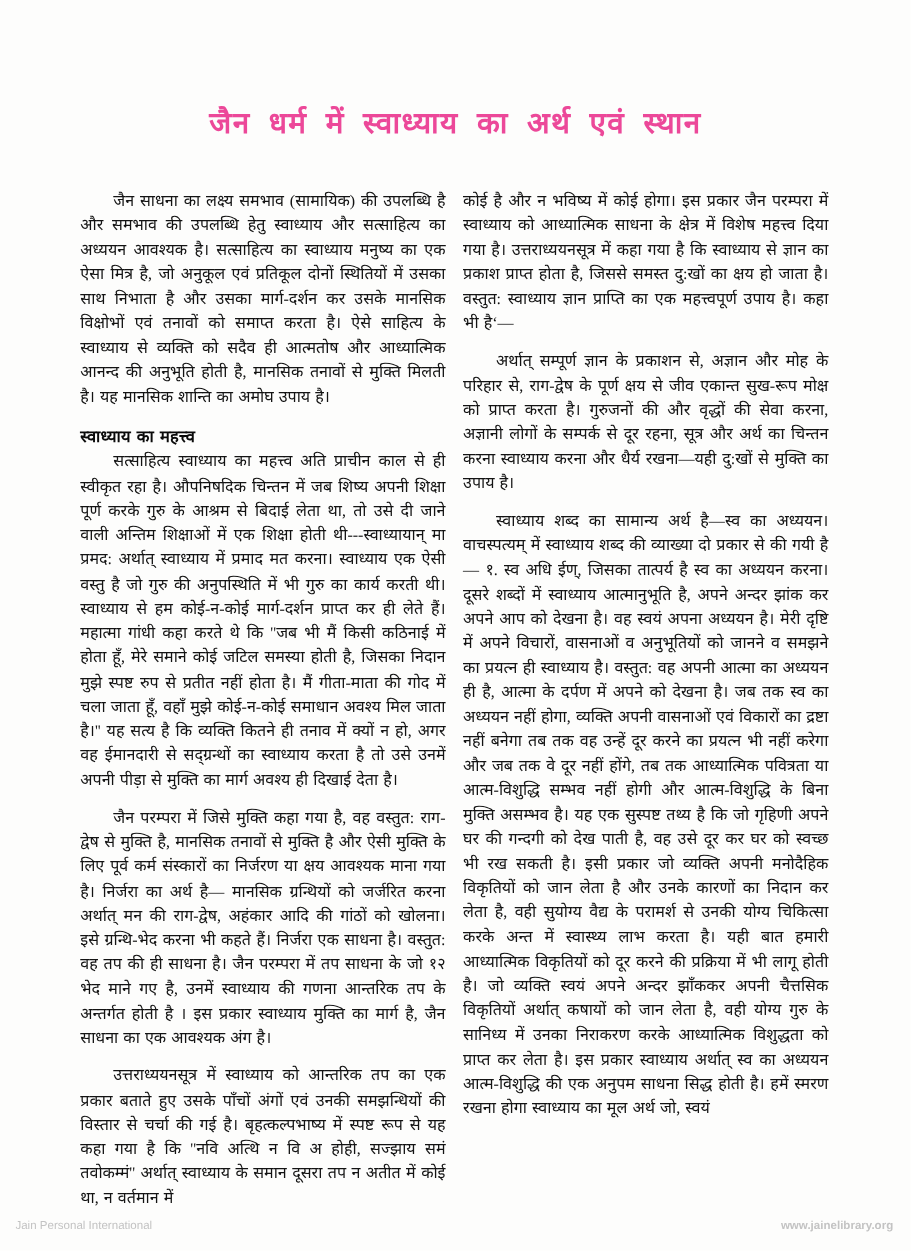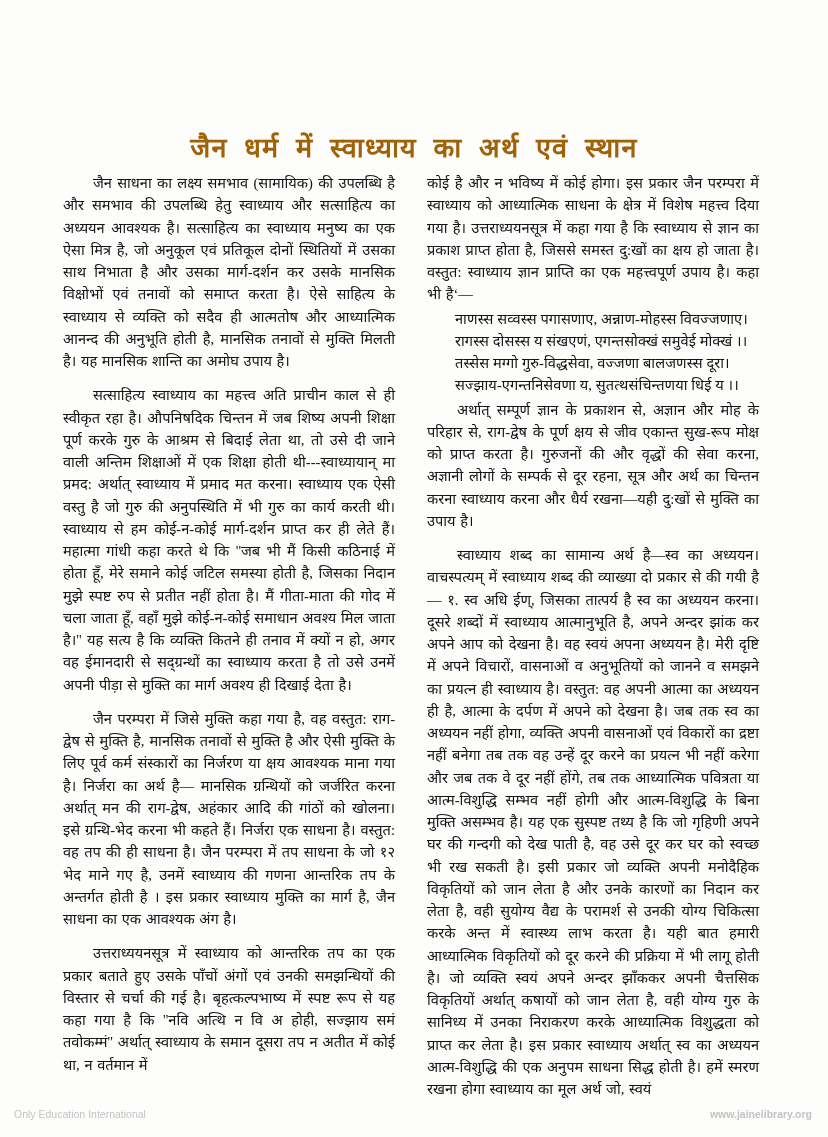--- a/index.html
+++ b/index.html
@@ -26,33 +26,32 @@
   .page-title {
     position: absolute;
     top: 92px;
     left: 0;
     right: 0;
     text-align: center;
     font-family: "DejaVu Sans", sans-serif;
     font-weight: 700;
     font-size: 27px;
     letter-spacing: 1.2px;
-    color: #a16207;
+    color: #ec4899;
     word-spacing: 6px;
-    margin-top: 36px;
   }
 
   .columns {
     position: absolute;
     top: 172px;
-    left: 63px;
+    left: 73px;
     width: 703px;
     height: 905px;
     display: flex;
-    gap: 32px;
+    gap: 16px;
   }
 
   .col {
     width: 332px;
     position: relative;
   }
 
   .para {
     font-size: 14.6px;
     line-height: 1.525;
@@ -128,40 +127,35 @@
 
 <div class="page"></div>
 
 <div class="page-title">जैन धर्म में स्वाध्याय का अर्थ एवं स्थान</div>
 
 <div class="columns">
 
   <div class="col">
     <p class="para indent">जैन साधना का लक्ष्य समभाव (सामायिक) की उपलब्धि है और समभाव की उपलब्धि हेतु स्वाध्याय और सत्साहित्य का अध्ययन आवश्यक है। सत्साहित्य का स्वाध्याय मनुष्य का एक ऐसा मित्र है, जो अनुकूल एवं प्रतिकूल दोनों स्थितियों में उसका साथ निभाता है और उसका मार्ग-दर्शन कर उसके मानसिक विक्षोभों एवं तनावों को समाप्त करता है। ऐसे साहित्य के स्वाध्याय से व्यक्ति को सदैव ही आत्मतोष और आध्यात्मिक आनन्द की अनुभूति होती है, मानसिक तनावों से मुक्ति मिलती है। यह मानसिक शान्ति का अमोघ उपाय है।</p>
 
+    <div class="section-heading first">स्वाध्याय का महत्त्व</div>
 
     <p class="para indent">सत्साहित्य स्वाध्याय का महत्त्व अति प्राचीन काल से ही स्वीकृत रहा है। औपनिषदिक चिन्तन में जब शिष्य अपनी शिक्षा पूर्ण करके गुरु के आश्रम से बिदाई लेता था, तो उसे दी जाने वाली अन्तिम शिक्षाओं में एक शिक्षा होती थी---स्वाध्यायान् मा प्रमद: अर्थात् स्वाध्याय में प्रमाद मत करना। स्वाध्याय एक ऐसी वस्तु है जो गुरु की अनुपस्थिति में भी गुरु का कार्य करती थी। स्वाध्याय से हम कोई-न-कोई मार्ग-दर्शन प्राप्त कर ही लेते हैं। महात्मा गांधी कहा करते थे कि ''जब भी मैं किसी कठिनाई में होता हूँ, मेरे समाने कोई जटिल समस्या होती है, जिसका निदान मुझे स्पष्ट रुप से प्रतीत नहीं होता है। मैं गीता-माता की गोद में चला जाता हूँ, वहाँ मुझे कोई-न-कोई समाधान अवश्य मिल जाता है।'' यह सत्य है कि व्यक्ति कितने ही तनाव में क्यों न हो, अगर वह ईमानदारी से सद्ग्रन्थों का स्वाध्याय करता है तो उसे उनमें अपनी पीड़ा से मुक्ति का मार्ग अवश्य ही दिखाई देता है।</p>
     <p class="para indent">जैन परम्परा में जिसे मुक्ति कहा गया है, वह वस्तुत: राग-द्वेष से मुक्ति है, मानसिक तनावों से मुक्ति है और ऐसी मुक्ति के लिए पूर्व कर्म संस्कारों का निर्जरण या क्षय आवश्यक माना गया है। निर्जरा का अर्थ है— मानसिक ग्रन्थियों को जर्जरित करना अर्थात् मन की राग-द्वेष, अहंकार आदि की गांठों को खोलना। इसे ग्रन्थि-भेद करना भी कहते हैं। निर्जरा एक साधना है। वस्तुत: वह तप की ही साधना है। जैन परम्परा में तप साधना के जो १२ भेद माने गए है, उनमें स्वाध्याय की गणना आन्तरिक तप के अन्तर्गत होती है । इस प्रकार स्वाध्याय मुक्ति का मार्ग है, जैन साधना का एक आवश्यक अंग है।</p>
     <p class="para indent">उत्तराध्ययनसूत्र में स्वाध्याय को आन्तरिक तप का एक प्रकार बताते हुए उसके पाँचों अंगों एवं उनकी समझन्धियों की विस्तार से चर्चा की गई है। बृहत्कल्पभाष्य में स्पष्ट रूप से यह कहा गया है कि ''नवि अत्थि न वि अ होही, सज्झाय समं तवोकम्मं'' अर्थात् स्वाध्याय के समान दूसरा तप न अतीत में कोई था, न वर्तमान में</p>
   </div>
 
   <div class="col">
     <p class="para">कोई है और न भविष्य में कोई होगा। इस प्रकार जैन परम्परा में स्वाध्याय को आध्यात्मिक साधना के क्षेत्र में विशेष महत्त्व दिया गया है। उत्तराध्ययनसूत्र में कहा गया है कि स्वाध्याय से ज्ञान का प्रकाश प्राप्त होता है, जिससे समस्त दु:खों का क्षय हो जाता है। वस्तुत: स्वाध्याय ज्ञान प्राप्ति का एक महत्त्वपूर्ण उपाय है। कहा भी है‘—</p>
 
-    <div class="verse">
-      <div class="verse-line">नाणस्स सव्वस्स पगासणाए, अन्नाण-मोहस्स विवज्जणाए।</div>
-      <div class="verse-line">रागस्स दोसस्स य संखएणं, एगन्तसोक्खं समुवेई मोक्खं ।।</div>
-      <div class="verse-line">तस्सेस मग्गो गुरु-विद्धसेवा, वज्जणा बालजणस्स दूरा।</div>
-      <div class="verse-line">सज्झाय-एगन्तनिसेवणा य, सुतत्थसंचिन्तणया धिई य ।।</div>
-    </div>
 
     <p class="para indent">अर्थात् सम्पूर्ण ज्ञान के प्रकाशन से, अज्ञान और मोह के परिहार से, राग-द्वेष के पूर्ण क्षय से जीव एकान्त सुख-रूप मोक्ष को प्राप्त करता है। गुरुजनों की और वृद्धों की सेवा करना, अज्ञानी लोगों के सम्पर्क से दूर रहना, सूत्र और अर्थ का चिन्तन करना स्वाध्याय करना और धैर्य रखना—यही दु:खों से मुक्ति का उपाय है।</p>
 
 
     <p class="para indent">स्वाध्याय शब्द का सामान्य अर्थ है—स्व का अध्ययन। वाचस्पत्यम् में स्वाध्याय शब्द की व्याख्या दो प्रकार से की गयी है— १. स्व अधि ईण्, जिसका तात्पर्य है स्व का अध्ययन करना। दूसरे शब्दों में स्वाध्याय आत्मानुभूति है, अपने अन्दर झांक कर अपने आप को देखना है। वह स्वयं अपना अध्ययन है। मेरी दृष्टि में अपने विचारों, वासनाओं व अनुभूतियों को जानने व समझने का प्रयत्न ही स्वाध्याय है। वस्तुत: वह अपनी आत्मा का अध्ययन ही है, आत्मा के दर्पण में अपने को देखना है। जब तक स्व का अध्ययन नहीं होगा, व्यक्ति अपनी वासनाओं एवं विकारों का द्रष्टा नहीं बनेगा तब तक वह उन्हें दूर करने का प्रयत्न भी नहीं करेगा और जब तक वे दूर नहीं होंगे, तब तक आध्यात्मिक पवित्रता या आत्म-विशुद्धि सम्भव नहीं होगी और आत्म-विशुद्धि के बिना मुक्ति असम्भव है। यह एक सुस्पष्ट तथ्य है कि जो गृहिणी अपने घर की गन्दगी को देख पाती है, वह उसे दूर कर घर को स्वच्छ भी रख सकती है। इसी प्रकार जो व्यक्ति अपनी मनोदैहिक विकृतियों को जान लेता है और उनके कारणों का निदान कर लेता है, वही सुयोग्य वैद्य के परामर्श से उनकी योग्य चिकित्सा करके अन्त में स्वास्थ्य लाभ करता है। यही बात हमारी आध्यात्मिक विकृतियों को दूर करने की प्रक्रिया में भी लागू होती है। जो व्यक्ति स्वयं अपने अन्दर झाँककर अपनी चैत्तसिक विकृतियों अर्थात् कषायों को जान लेता है, वही योग्य गुरु के सानिध्य में उनका निराकरण करके आध्यात्मिक विशुद्धता को प्राप्त कर लेता है। इस प्रकार स्वाध्याय अर्थात् स्व का अध्ययन आत्म-विशुद्धि की एक अनुपम साधना सिद्ध होती है। हमें स्मरण रखना होगा स्वाध्याय का मूल अर्थ जो, स्वयं</p>
   </div>
 
 </div>
 
 <div class="footer">
-  <span class="footer-left">Only Education International</span>
+  <span class="footer-left">Jain Personal International</span>
   <span class="footer-right">www.jainelibrary.org</span>
 </div>
 
 </body></html>

